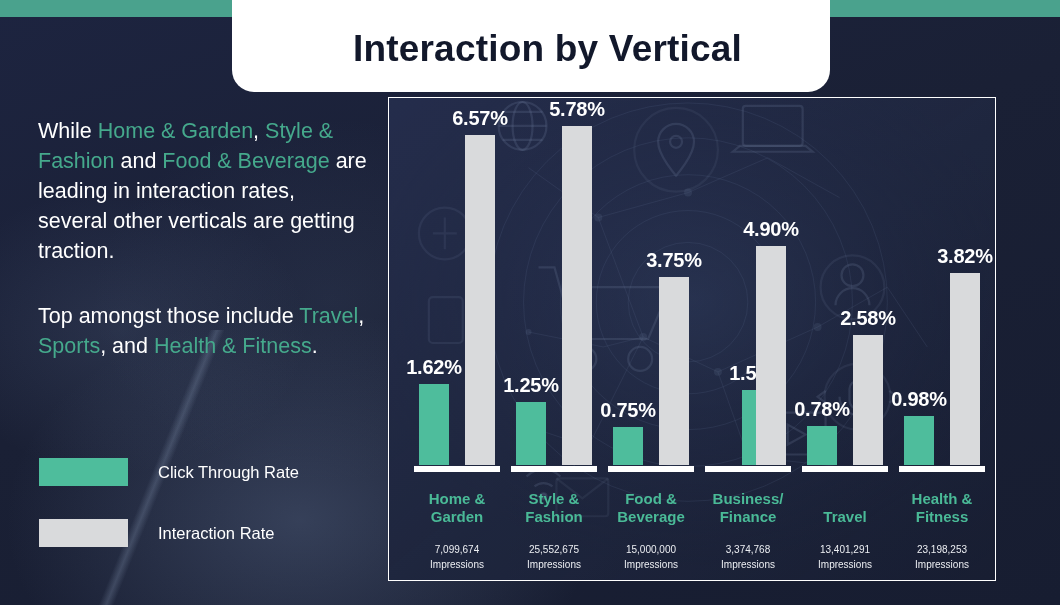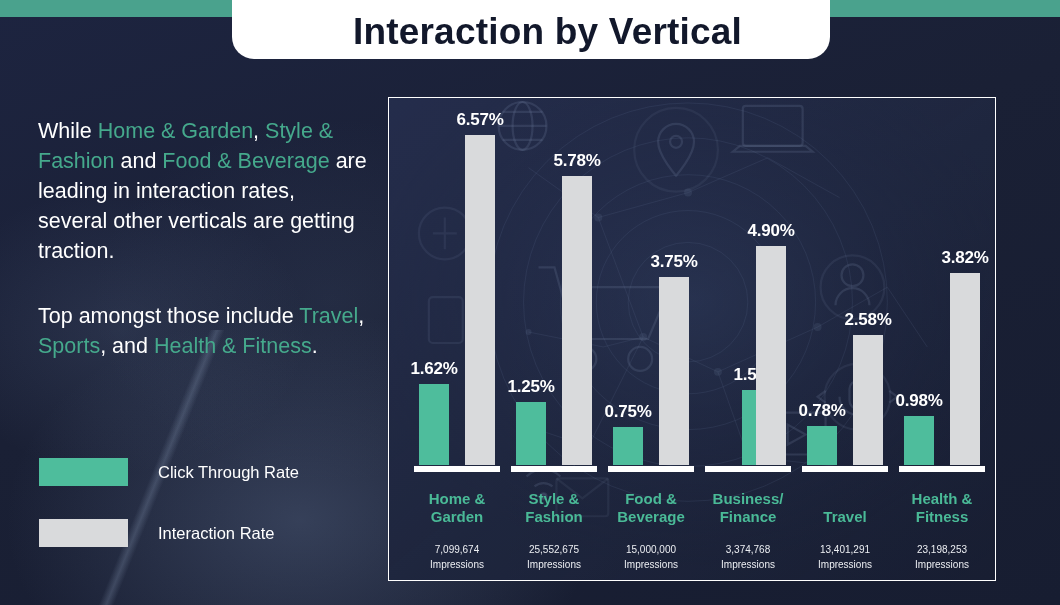--- a/index.html
+++ b/index.html
@@ -29,21 +29,21 @@
       radial-gradient(ellipse 150px 70px at 250px 585px, rgba(160,180,212,0.16), rgba(160,180,212,0) 70%);
     pointer-events:none;
   }
 
   
   #top-band{
     position:absolute; left:0; top:0; width:1060px; height:17px;
     background:#4aa28d;
   }
   #title-tab{
-    position:absolute; left:232px; top:0; width:598px; height:59px;
+    position:absolute; left:232px; top:0; width:598px; height:92px;
     background:#ffffff;
     border-bottom-left-radius:22px; border-bottom-right-radius:22px;
     display:flex; align-items:center; justify-content:center;
     z-index:5;
     padding-left:33px;
   }
   #title-tab h1{
     font-size:37px; font-weight:700; color:#12182b; letter-spacing:0.2px;
     line-height:1; margin-top:4px;
   }
@@ -88,21 +88,21 @@
     position:absolute; bottom:115px; left:0; width:100%; height:0;
   }
   .bar{
     position:absolute; bottom:0; width:30px;
   }
   .bar.ctr{ left:10px; background:#4ebd9c; }
   .bar.ir{ left:56px; background:#d9dadc; }
   .bar .val{
     position:absolute; bottom:100%; left:50%; transform:translateX(-50%);
     margin-bottom:5px;
-    color:#ffffff; font-size:17px; font-weight:700; white-space:nowrap;
+    color:#ffffff; font-size:20px; font-weight:700; white-space:nowrap;
     letter-spacing:-0.2px;
   }
   .baseline{
     position:absolute; bottom:108px; left:5px; width:86px; height:6px; background:#ffffff;
   }
   .cat{
     position:absolute; bottom:54px; left:-7px; width:110px; text-align:center;
     color:#4aba97; font-size:15px; font-weight:700; line-height:18px;
   }
   .imp{
@@ -230,21 +230,21 @@
         </div>
         <div class="baseline"></div>
         <div class="cat">Home &amp;<br>Garden</div>
         <div class="imp">7,099,674<br>Impressions</div>
       </div>
       <div class="group" style="left: 117px; width: 96px; height: 484px;">
         <div class="bars">
           <div class="bar ctr" style="height: 62.7854px; background: rgb(78, 189, 156);">
             <span class="val">1.25%</span>
           </div>
-          <div class="bar ir" style="height: 289px; background: rgb(217, 218, 220);">
+          <div class="bar ir" style="height: 339px; background: rgb(217, 218, 220);">
             <span class="val">5.78%</span>
           </div>
         </div>
         <div class="baseline"></div>
         <div class="cat">Style &amp;<br>Fashion</div>
         <div class="imp">25,552,675<br>Impressions</div>
       </div>
       <div class="group" style="left: 214px; width: 96px; height: 484px;">
         <div class="bars">
           <div class="bar ctr" style="height: 37.6712px; background: rgb(78, 189, 156);">

